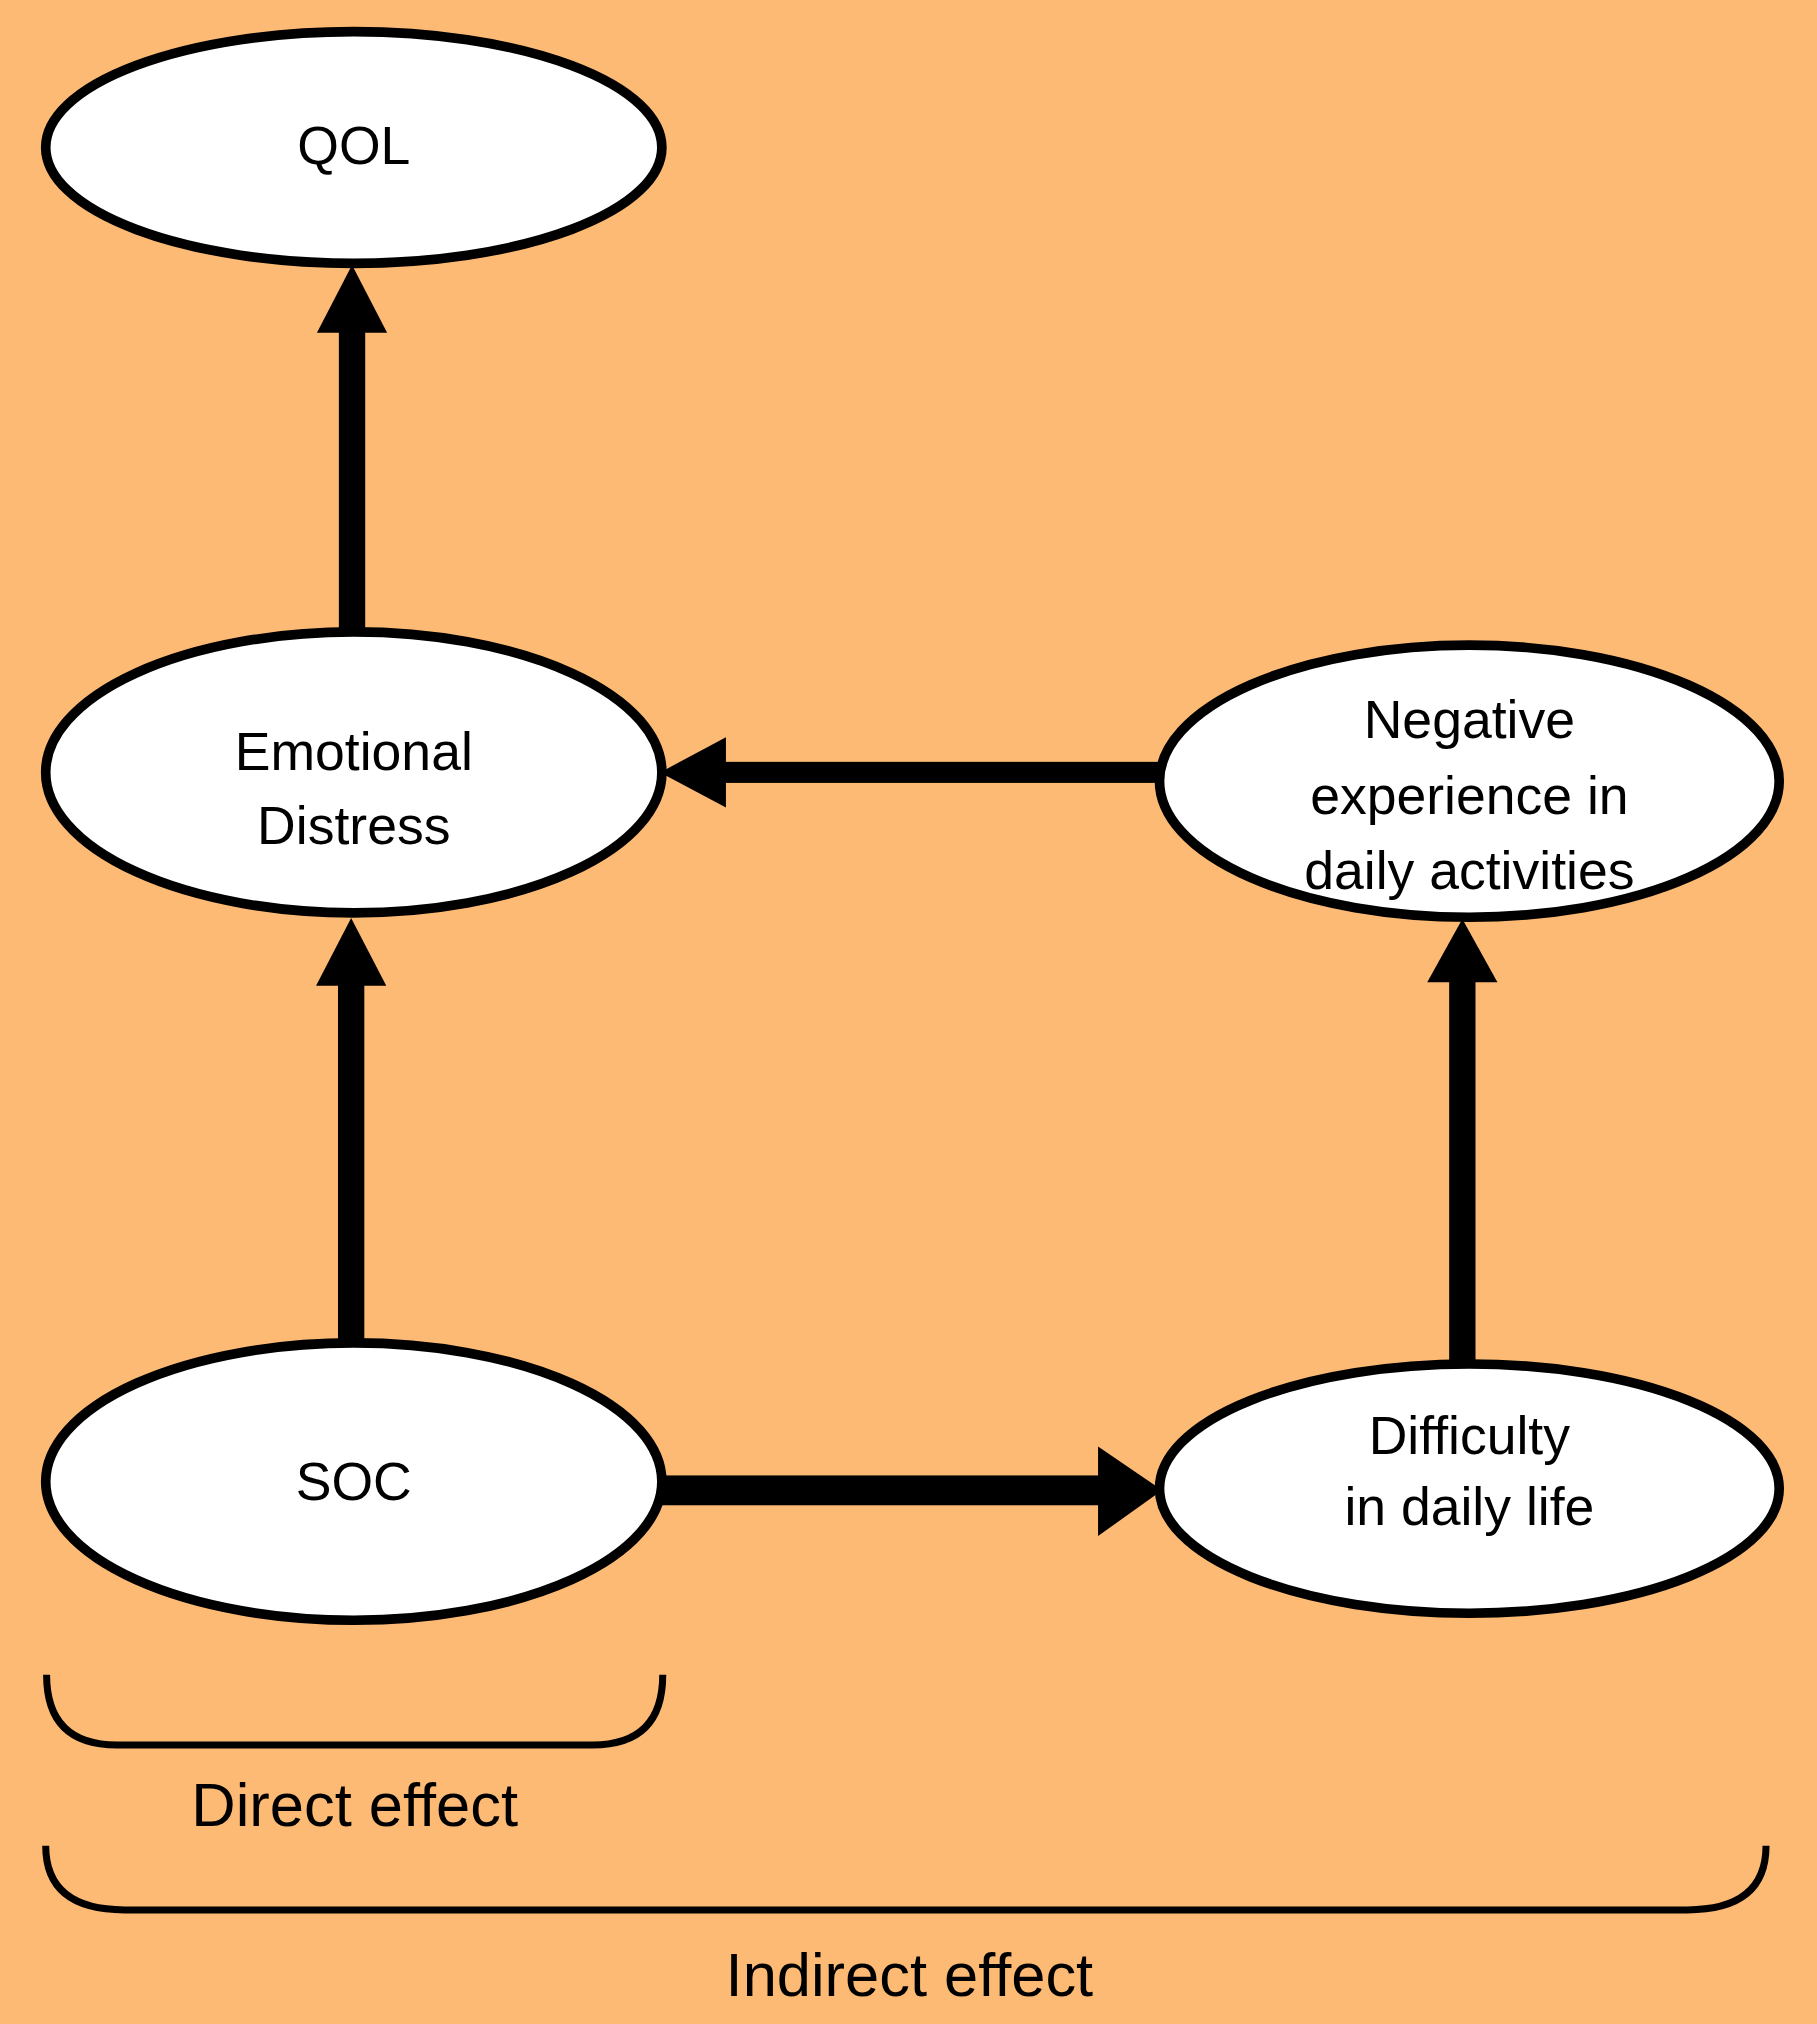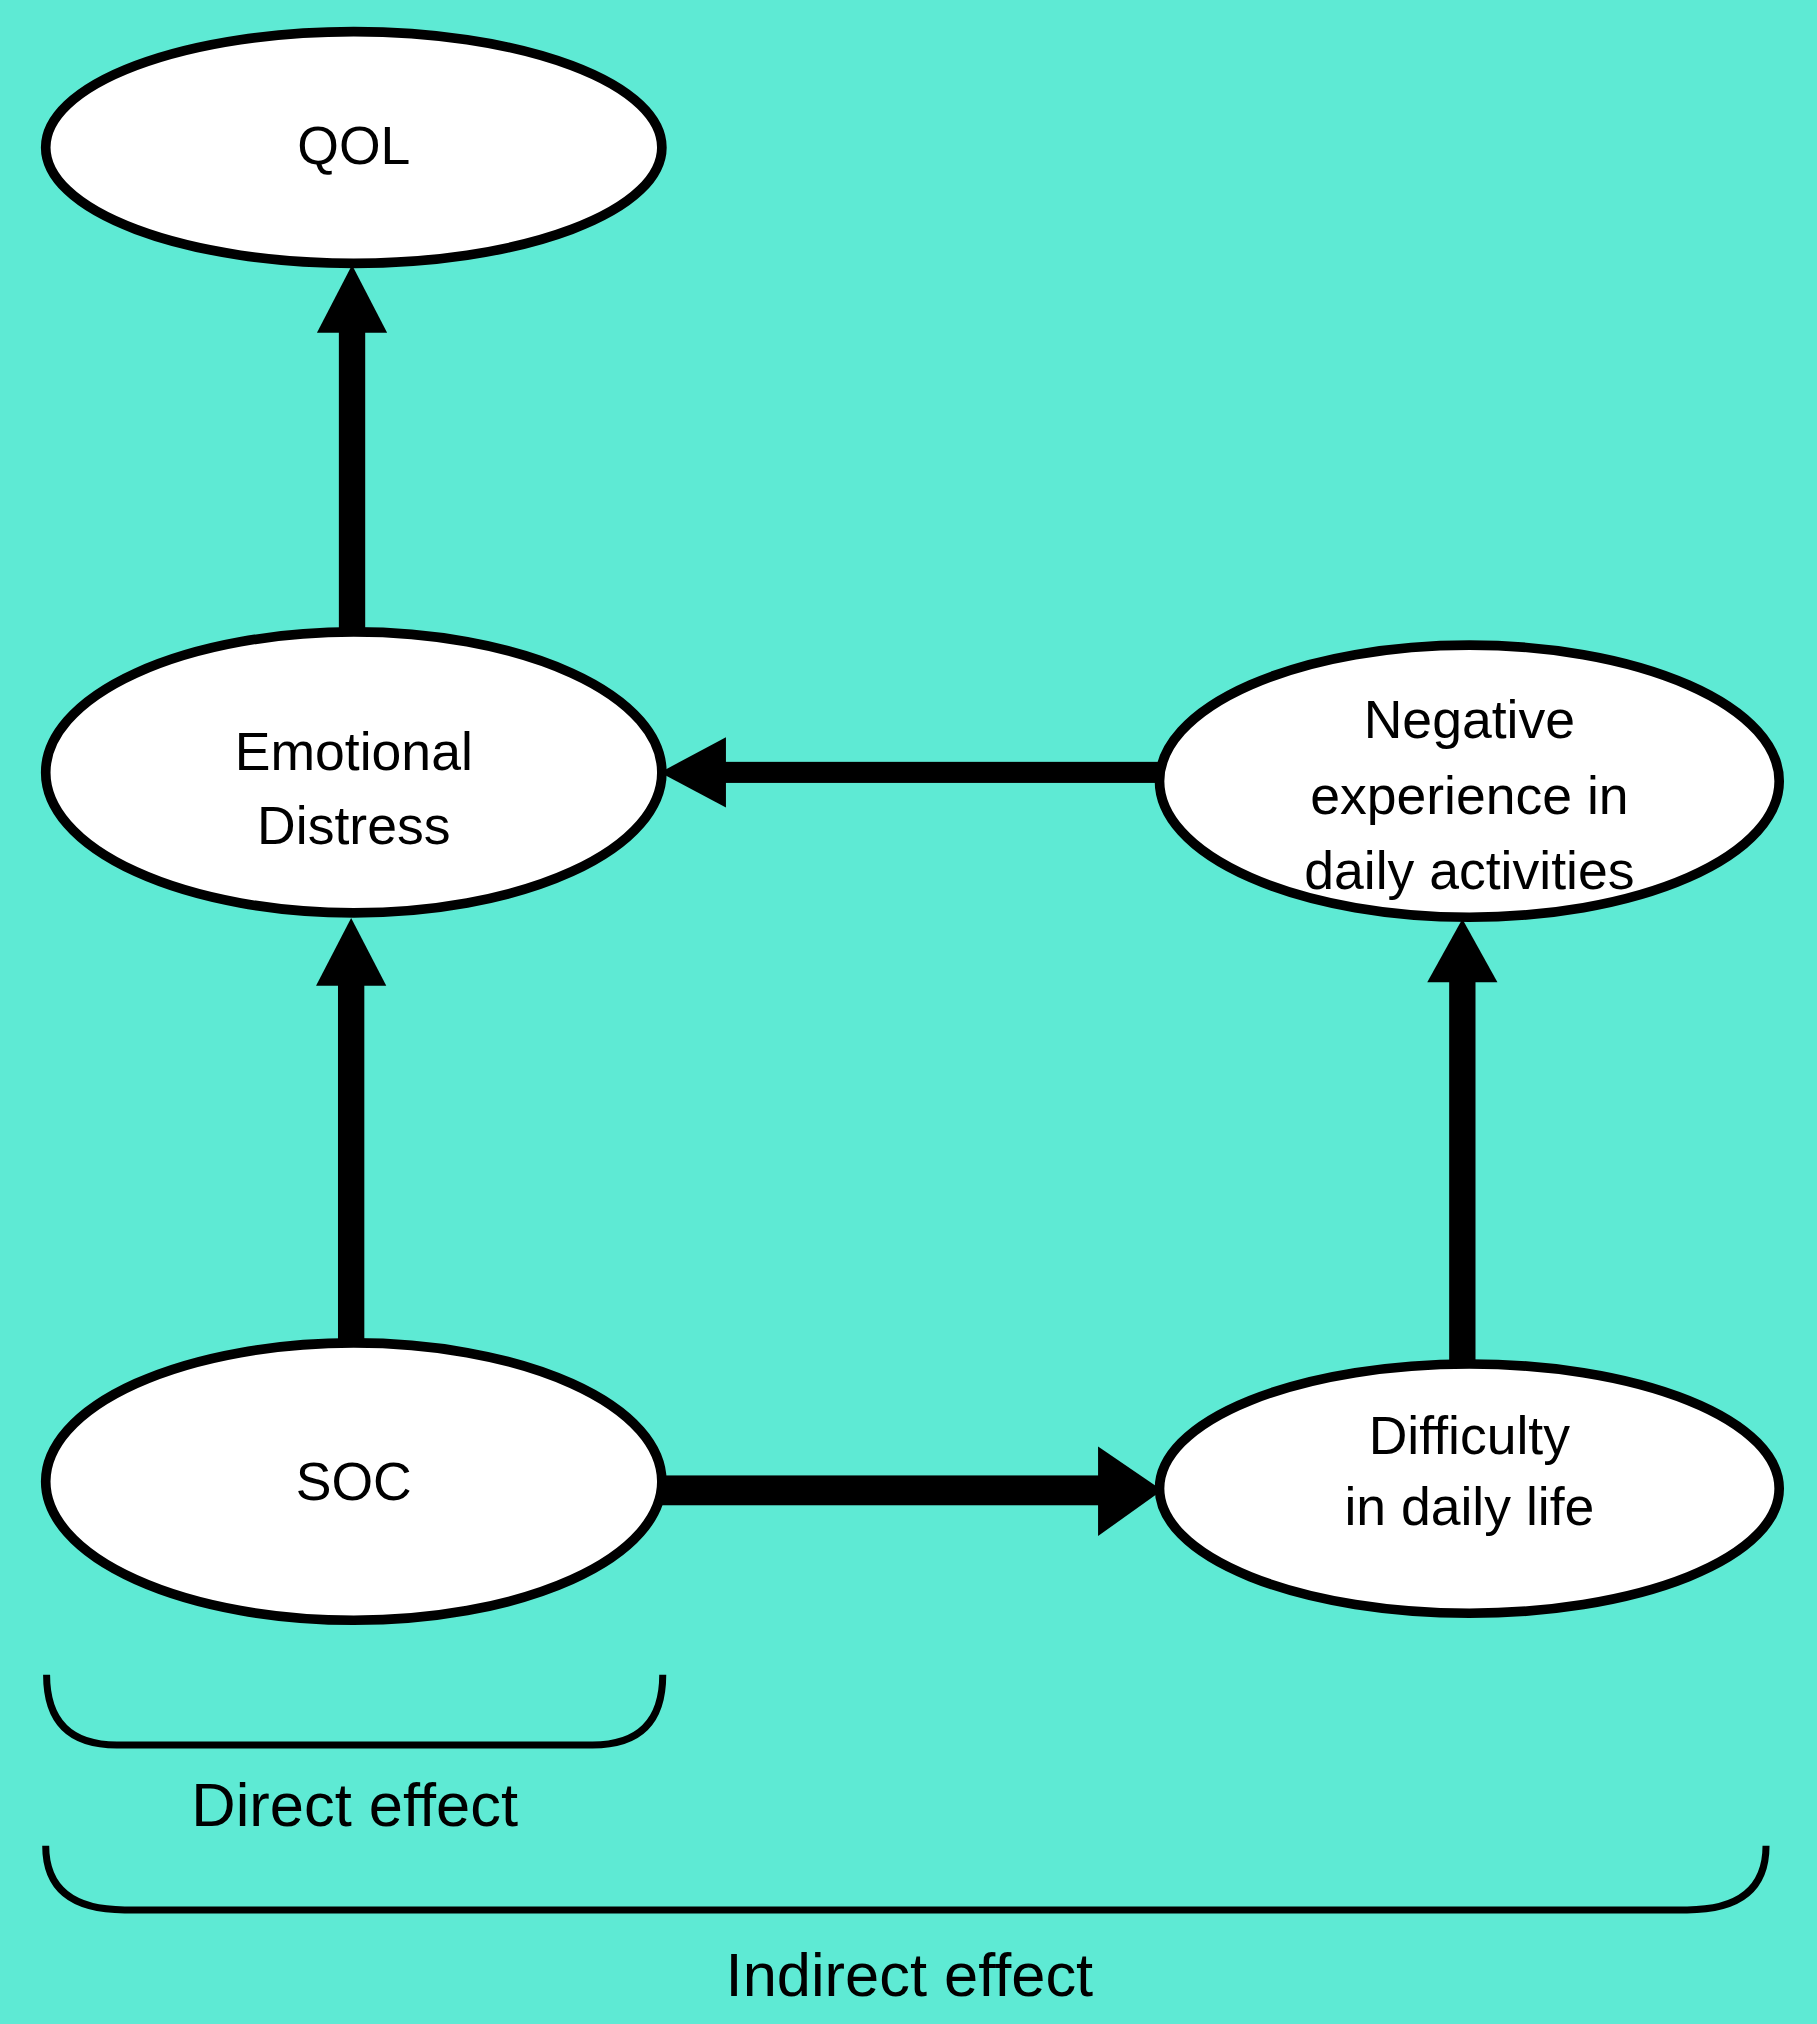--- a/index.html
+++ b/index.html
@@ -3,21 +3,21 @@
 <meta charset="utf-8">
 <style>
   html, body {
     margin: 0;
     padding: 0;
     background: #ffffff;
   }
   .canvas-wrap {
     width: 1817px;
     height: 2024px;
-    background: #5eead4;
+    background: #fdba74;
   }
   svg { display: block; }
   .node-ellipse {
     fill: #ffffff;
     stroke: #000000;
     stroke-width: 11;
   }
   .node-label {
     font-family: "Liberation Sans", sans-serif;
     font-size: 61px;

